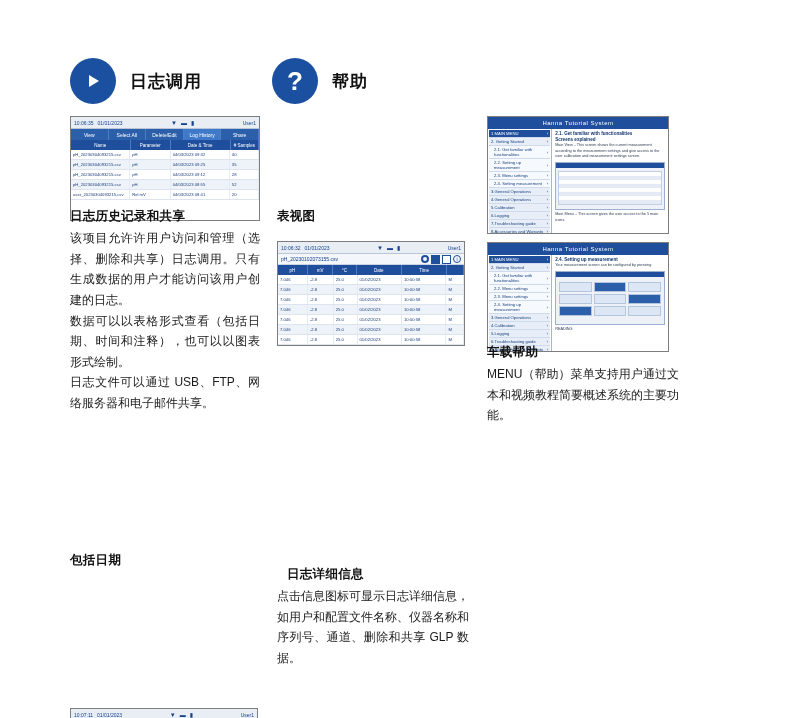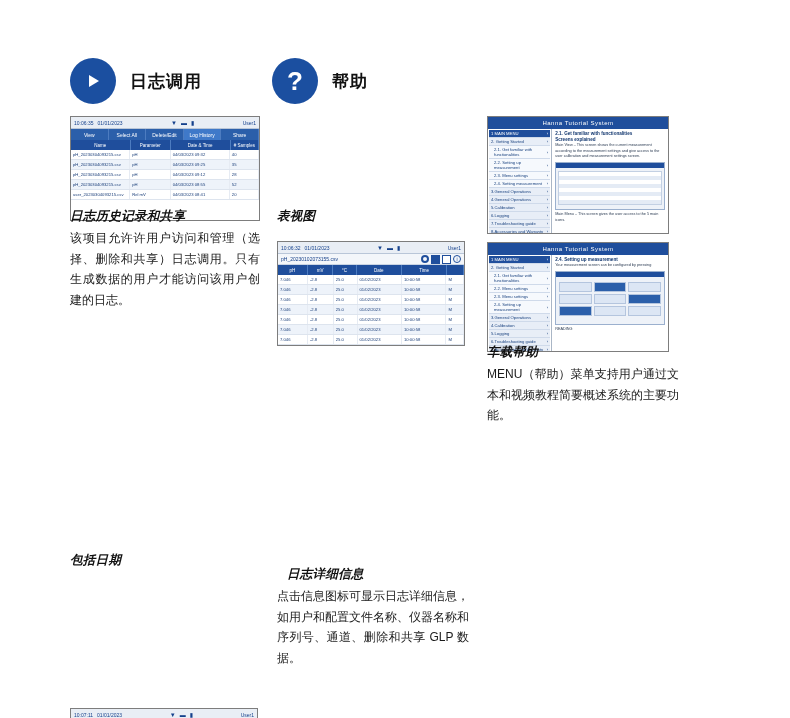--- a/index.html
+++ b/index.html
@@ -22,21 +22,21 @@
     font-size:26px;font-weight:bold;line-height:1;
   }
   .circ svg{display:block;}
   .sec-title{
     font-size:17px;font-weight:bold;color:#111;letter-spacing:1px;
   }
 
   
   .cap{
     font-size:12.5px;font-weight:bold;color:#111;
-    margin:0;letter-spacing:.3px;font-style:italic;
+    margin:0;letter-spacing:.3px;
   }
   .body{
     font-size:12px;line-height:1.72;color:#1a1a1a;
     margin:0;text-align:justify;
   }
   .body p{margin:0;}
 
   
   .screen{
     border:1px solid #7d7d7d;
@@ -211,20 +211,22 @@
     <div style="flex:3">user_20230304093215.csv</div>
     <div style="flex:2">Rel mV</div>
     <div style="flex:3">04/03/2023 08:41</div>
     <div style="flex:1.4">20</div>
   </div>
 </div>
 
 <div class="abs cap" style="left:70px;top:208px;width:200px;">日志历史记录和共享</div>
 <div class="abs body" style="left:70px;top:228px;width:190px;">
   <p>该项目允许许用户访问和管理（选择、删除和共享）日志调用。只有生成数据的用户才能访问该用户创建的日志。</p>
+  <p>数据可以以表格形式查看（包括日期、时间和注释），也可以以图表形式绘制。</p>
+  <p>日志文件可以通过 USB、FTP、网络服务器和电子邮件共享。</p>
 </div>
 
 <div class="abs screen" style="left:277px;top:96px;width:188px;height:105px;">
   <div class="scr-top">
     <span>10:06:32</span>
     <span>01/01/2023</span>
     <span class="sp"></span>
     <span class="ic">▼</span>
     <span class="ic">▬</span>
     <span class="ic">▮</span>

